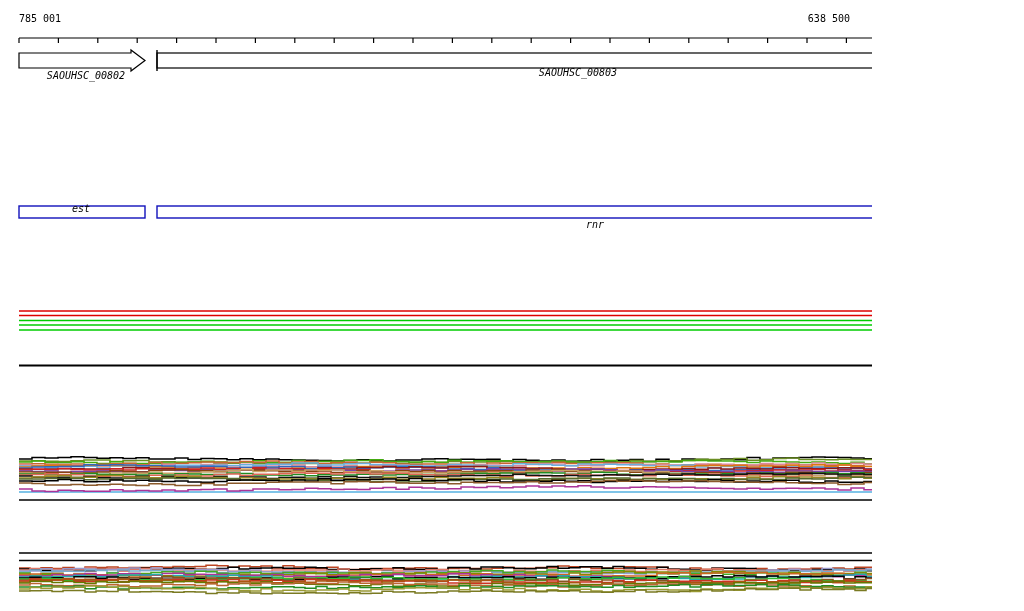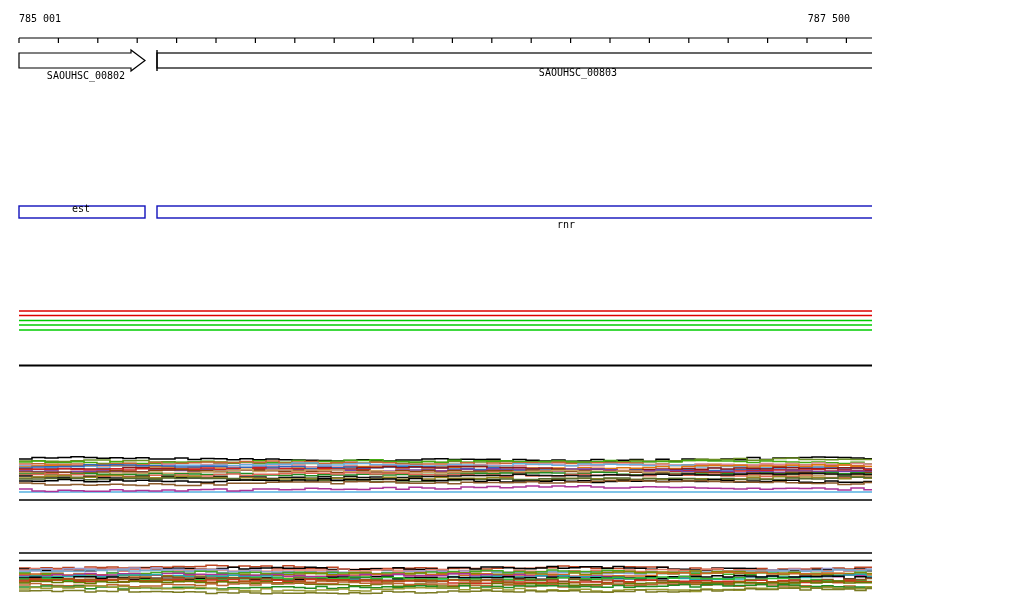--- a/index.html
+++ b/index.html
@@ -5,21 +5,21 @@
   html,body{margin:0;padding:0;background:#ffffff;}
   .page{
     position:relative;
     width:872px;height:611px;
     background:#ffffff;
     font-family:"DejaVu Sans Mono","Liberation Mono",monospace;
     font-size:10px;color:#000;
     overflow:hidden;
   }
   .lbl{position:absolute;white-space:nowrap;line-height:10px;}
-  .lbl.center{transform:translateX(-50%);}
+  .lbl.center{transform:translateX(-50%);font-style:italic;}
   svg.tracks{position:absolute;left:0;top:0;}
 </style>
 </head>
 <body>
 
 <div class="page">
 
   <svg class="tracks" width="1024" height="611" viewBox="0 0 1024 611">
       <line x1="19" y1="38" x2="1004" y2="38" stroke="#000" stroke-width="1.2"></line>
       <line x1="19" y1="38" x2="19" y2="43" stroke="#000" stroke-width="1.2"></line>
@@ -101,22 +101,22 @@
       <path d="M19,582 H30 V580.4 H41 V579.7 H52 V579.9 H63 V579.2 H74 V579.6 H85 V579.9 H96 V581.0 H107 V580.2 H118 V579.6 H129 V580.8 H140 V580.8 H151 V580.3 H162 V579.9 H173 V580.8 H184 V581.4 H195 V581.6 H206 V582.2 H217 V581.6 H228 V581.9 H239 V581.2 H250 V581.9 H261 V581.2 H272 V582.7 H283 V582.5 H294 V581.5 H305 V582.3 H316 V580.9 H327 V580.9 H338 V580.5 H349 V581.9 H360 V580.1 H371 V580.6 H382 V582.1 H393 V580.9 H404 V580.2 H415 V580.0 H426 V580.4 H437 V581.1 H448 V580.0 H459 V580.7 H470 V581.9 H481 V580.6 H492 V581.5 H503 V582.7 H514 V583.2 H525 V583.3 H536 V583.4 H547 V582.7 H558 V583.7 H569 V582.8 H580 V584.4 H591 V584.4 H602 V584.1 H613 V585.0 H624 V583.0 H635 V584.9 H646 V584.5 H657 V583.4 H668 V584.5 H679 V584.1 H690 V582.7 H701 V582.2 H712 V582.9 H723 V583.0 H734 V581.4 H745 V582.9 H756 V583.0 H767 V581.9 H778 V581.6 H789 V582.7 H800 V581.4 H811 V582.2 H822 V582.2 H833 V582.4 H844 V581.4 H855 V581.9 H866 V582.1 H877 V583.1 H888 V582.2 H899 V583.8 H910 V582.1 H921 V582.5 H932 V583.1 H943 V583.3 H954 V582.6 H965 V584.0 H976 V583.0 H987 V583.8 H998 V582.2 H1006" fill="none" stroke="#aa5511" stroke-width="1.5"></path>
       <path d="M19,583 H30 V581.3 H41 V581.6 H52 V582.6 H63 V581.4 H74 V582.6 H85 V583.2 H96 V581.8 H107 V582.6 H118 V582.0 H129 V581.5 H140 V581.9 H151 V582.1 H162 V582.5 H173 V581.8 H184 V581.3 H195 V582.5 H206 V583.4 H217 V581.7 H228 V582.8 H239 V583.4 H250 V583.3 H261 V582.0 H272 V584.1 H283 V582.7 H294 V583.3 H305 V584.3 H316 V584.4 H327 V584.4 H338 V584.6 H349 V585.7 H360 V585.7 H371 V584.4 H382 V583.6 H393 V586.3 H404 V585.3 H415 V584.1 H426 V584.9 H437 V586.0 H448 V586.3 H459 V583.8 H470 V585.5 H481 V585.5 H492 V583.5 H503 V584.4 H514 V585.1 H525 V583.7 H536 V585.0 H547 V584.1 H558 V583.6 H569 V585.2 H580 V585.0 H591 V584.8 H602 V583.4 H613 V585.0 H624 V583.7 H635 V583.4 H646 V583.0 H657 V582.6 H668 V582.3 H679 V584.3 H690 V584.6 H701 V583.1 H712 V583.2 H723 V584.4 H734 V582.7 H745 V582.4 H756 V583.4 H767 V583.0 H778 V583.2 H789 V583.1 H800 V581.3 H811 V583.1 H822 V581.9 H833 V580.9 H844 V583.0 H855 V582.8 H866 V582.7 H877 V581.6 H888 V582.5 H899 V580.3 H910 V580.6 H921 V581.5 H932 V581.9 H943 V580.9 H954 V580.7 H965 V579.8 H976 V580.9 H987 V581.5 H998 V581.0 H1006" fill="none" stroke="#667700" stroke-width="1.5"></path>
       <path d="M19,585 H30 V583.6 H41 V584.7 H52 V585.6 H63 V585.8 H74 V585.3 H85 V585.2 H96 V585.9 H107 V584.8 H118 V585.3 H129 V586.7 H140 V586.0 H151 V585.9 H162 V584.3 H173 V584.7 H184 V584.8 H195 V585.6 H206 V583.7 H217 V585.6 H228 V583.9 H239 V583.0 H250 V585.0 H261 V583.1 H272 V583.6 H283 V583.8 H294 V582.8 H305 V583.6 H316 V583.4 H327 V583.5 H338 V582.1 H349 V582.6 H360 V583.2 H371 V583.7 H382 V583.8 H393 V583.5 H404 V584.4 H415 V584.6 H426 V583.9 H437 V584.1 H448 V585.2 H459 V585.6 H470 V585.3 H481 V585.7 H492 V586.6 H503 V584.9 H514 V584.8 H525 V586.7 H536 V585.8 H547 V584.7 H558 V586.9 H569 V586.7 H580 V585.9 H591 V585.9 H602 V584.2 H613 V584.0 H624 V585.5 H635 V584.9 H646 V584.6 H657 V583.4 H668 V584.1 H679 V584.4 H690 V583.7 H701 V585.2 H712 V584.6 H723 V585.0 H734 V586.3 H745 V585.6 H756 V584.6 H767 V585.1 H778 V586.0 H789 V585.8 H800 V585.8 H811 V586.8 H822 V586.7 H833 V586.7 H844 V585.9 H855 V588.1 H866 V587.8 H877 V587.2 H888 V585.3 H899 V586.0 H910 V585.7 H921 V585.5 H932 V584.8 H943 V585.8 H954 V584.1 H965 V583.9 H976 V584.4 H987 V584.6 H998 V585.5 H1006" fill="none" stroke="#bb6633" stroke-width="1.5"></path>
       <path d="M19,587 H30 V587.0 H41 V586.0 H52 V586.5 H63 V587.1 H74 V586.1 H85 V588.7 H96 V587.1 H107 V587.3 H118 V589.0 H129 V588.2 H140 V587.7 H151 V588.5 H162 V588.2 H173 V587.2 H184 V587.3 H195 V588.4 H206 V588.5 H217 V589.1 H228 V587.7 H239 V587.9 H250 V587.6 H261 V587.5 H272 V586.8 H283 V586.7 H294 V587.5 H305 V588.2 H316 V586.4 H327 V588.4 H338 V587.7 H349 V586.6 H360 V587.5 H371 V587.7 H382 V586.8 H393 V587.2 H404 V586.7 H415 V585.7 H426 V586.5 H437 V587.9 H448 V587.9 H459 V585.7 H470 V587.9 H481 V587.1 H492 V586.6 H503 V587.4 H514 V586.0 H525 V585.9 H536 V585.8 H547 V585.8 H558 V586.0 H569 V587.0 H580 V586.4 H591 V587.1 H602 V587.2 H613 V585.5 H624 V587.2 H635 V586.5 H646 V586.6 H657 V586.2 H668 V585.2 H679 V584.6 H690 V587.0 H701 V584.7 H712 V584.5 H723 V585.9 H734 V585.4 H745 V585.3 H756 V584.4 H767 V586.5 H778 V584.8 H789 V585.0 H800 V586.7 H811 V586.4 H822 V585.7 H833 V586.7 H844 V587.3 H855 V587.1 H866 V588.1 H877 V586.0 H888 V587.3 H899 V587.6 H910 V587.4 H921 V587.8 H932 V586.6 H943 V586.8 H954 V586.8 H965 V588.6 H976 V587.9 H987 V588.1 H998 V586.3 H1006" fill="none" stroke="#228b22" stroke-width="1.5"></path>
       <path d="M19,589 H30 V587.5 H41 V588.2 H52 V587.0 H63 V587.9 H74 V587.3 H85 V586.1 H96 V586.3 H107 V587.2 H118 V586.6 H129 V587.9 H140 V587.6 H151 V588.1 H162 V588.8 H173 V588.8 H184 V588.2 H195 V587.6 H206 V588.2 H217 V590.0 H228 V589.0 H239 V590.5 H250 V590.9 H261 V588.7 H272 V591.1 H283 V590.3 H294 V590.5 H305 V591.1 H316 V590.0 H327 V590.1 H338 V589.0 H349 V590.8 H360 V590.9 H371 V589.2 H382 V589.2 H393 V588.7 H404 V587.9 H415 V587.8 H426 V587.9 H437 V588.1 H448 V588.1 H459 V589.7 H470 V588.3 H481 V589.4 H492 V588.3 H503 V589.9 H514 V588.5 H525 V590.1 H536 V590.9 H547 V589.8 H558 V591.2 H569 V589.2 H580 V589.3 H591 V591.1 H602 V592.0 H613 V590.3 H624 V589.6 H635 V589.8 H646 V589.5 H657 V589.6 H668 V590.1 H679 V589.9 H690 V591.4 H701 V589.0 H712 V589.8 H723 V589.6 H734 V590.2 H745 V588.0 H756 V588.3 H767 V588.9 H778 V588.3 H789 V587.3 H800 V587.5 H811 V588.3 H822 V587.4 H833 V588.4 H844 V588.2 H855 V588.8 H866 V586.8 H877 V586.9 H888 V587.3 H899 V588.3 H910 V587.3 H921 V587.7 H932 V588.5 H943 V589.0 H954 V587.8 H965 V589.3 H976 V588.2 H987 V588.1 H998 V588.7 H1006" fill="none" stroke="#999933" stroke-width="1.5"></path>
       <path d="M19,591 H30 V590.8 H41 V590.4 H52 V591.5 H63 V590.5 H74 V590.4 H85 V591.9 H96 V591.1 H107 V591.6 H118 V590.0 H129 V592.1 H140 V591.8 H151 V591.4 H162 V591.8 H173 V592.2 H184 V591.7 H195 V592.1 H206 V593.5 H217 V592.6 H228 V592.9 H239 V592.0 H250 V592.9 H261 V593.7 H272 V593.1 H283 V593.2 H294 V593.2 H305 V592.7 H316 V592.9 H327 V593.3 H338 V593.7 H349 V592.8 H360 V593.4 H371 V593.2 H382 V591.3 H393 V592.0 H404 V591.8 H415 V592.9 H426 V592.7 H437 V591.9 H448 V591.0 H459 V591.8 H470 V591.2 H481 V590.7 H492 V591.2 H503 V591.7 H514 V591.9 H525 V590.7 H536 V591.8 H547 V590.7 H558 V590.8 H569 V590.8 H580 V591.9 H591 V592.1 H602 V592.2 H613 V591.4 H624 V591.5 H635 V590.0 H646 V592.0 H657 V591.5 H668 V591.9 H679 V591.4 H690 V590.3 H701 V589.8 H712 V591.0 H723 V590.1 H734 V589.4 H745 V588.8 H756 V589.4 H767 V589.4 H778 V588.1 H789 V588.2 H800 V590.0 H811 V588.1 H822 V589.5 H833 V589.4 H844 V589.0 H855 V590.5 H866 V588.5 H877 V590.3 H888 V589.2 H899 V589.5 H910 V590.7 H921 V591.1 H932 V589.9 H943 V591.3 H954 V591.0 H965 V591.1 H976 V589.6 H987 V589.4 H998 V590.6 H1006" fill="none" stroke="#7a7a22" stroke-width="1.5"></path>
     </svg>
 
   <span class="lbl" style="left:19px;top:14px;">785 001</span>
 
-  <span class="lbl" style="right:22px;top:14px;">787 500</span>
+  <span class="lbl" style="right:22px;top:14px;">638 500</span>
 
   <span class="lbl center" style="left:86px;top:71px;">SAOUHSC_00802</span>
 
   <span class="lbl center" style="left:578px;top:68px;">SAOUHSC_00803</span>
 
   <span class="lbl center" style="left:81px;top:204px;">est</span>
 
-  <span class="lbl center" style="left:566px;top:220px;">rnr</span>
+  <span class="lbl center" style="left:595px;top:220px;">rnr</span>
 </div>
 
 </body></html>

